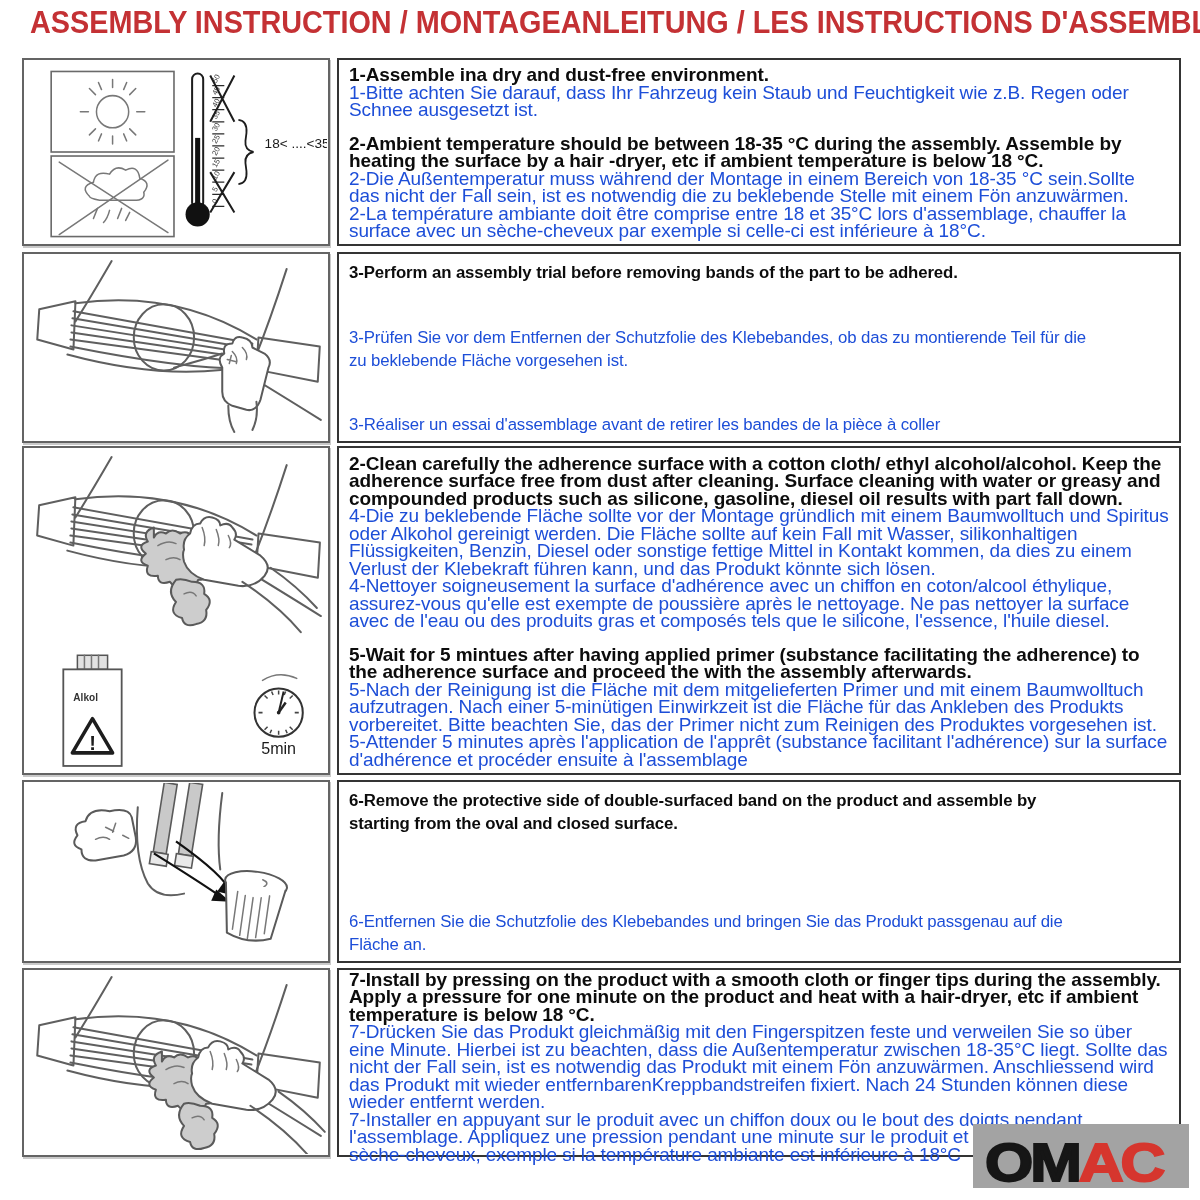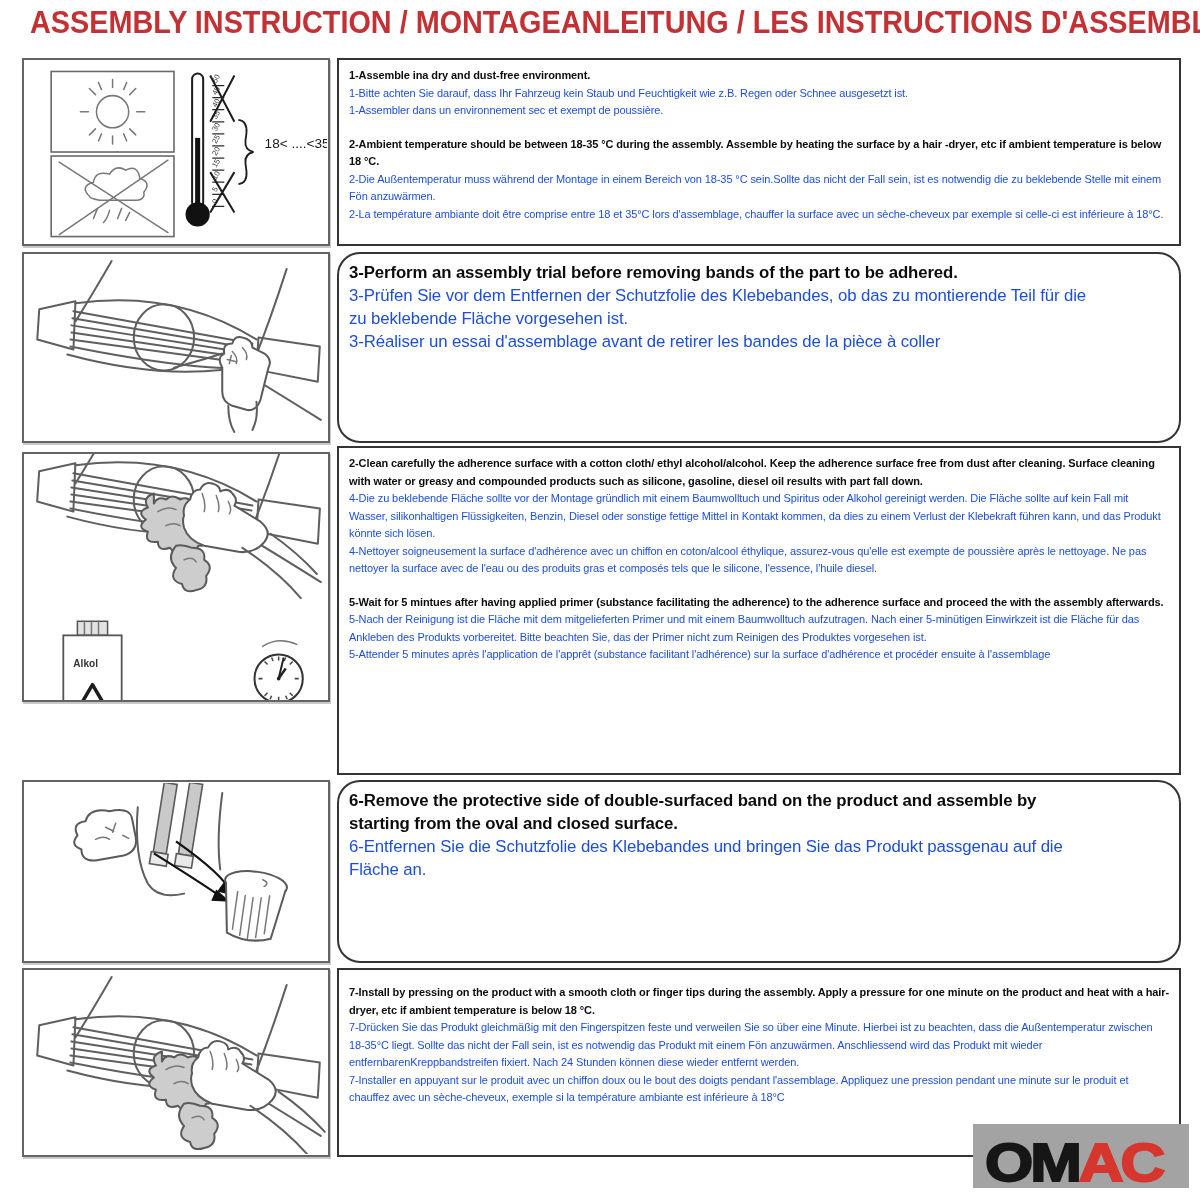--- a/index.html
+++ b/index.html
@@ -7,22 +7,22 @@
   .page{position:relative;width:1200px;height:1200px;background:#fff;}
   .title{position:absolute;left:30px;top:4px;margin:0;font-size:32px;font-weight:bold;
          color:#c43134;white-space:nowrap;transform:scaleX(0.90);transform-origin:left top;
          letter-spacing:0px;}
   .row{position:absolute;left:0;width:1200px;}
   .cell{position:absolute;box-sizing:border-box;background:#fff;}
   .art{left:22px;width:308px;border:2px solid #646464;box-shadow:1px 2px 0 #c9c9c9;
        display:flex;align-items:center;justify-content:center;overflow:hidden;}
   .txt{left:337px;width:844px;border:2px solid #343434;padding:7px 10px 5px 10px;
        display:flex;flex-direction:column;}
-  .txt.center{justify-content:flex-start;border-radius:23px;}
-  .t-sm{font-size:11px;line-height:17.5px;letter-spacing:-0.1px;}
+  .txt.center{justify-content:space-between;}
+  .t-sm{font-size:19px;line-height:17.5px;letter-spacing:-0.1px;justify-content:center;}
   .t-lg{font-size:16.8px;line-height:23px;letter-spacing:-0.1px;}
   .t-lg p{max-width:748px;}
   p{margin:0;color:#1d4ed8;}
   p.b{font-weight:bold;color:#0c0c0c;}
   p.gap{margin-top:16px;}
   .logo-box{position:absolute;left:973px;top:1124px;width:216px;height:64px;background:#a3a3a3;
             display:flex;align-items:flex-end;justify-content:flex-end;z-index:5;}
   svg .ln{stroke:#5f5f5f;stroke-width:2;fill:none;stroke-linecap:round;stroke-linejoin:round;}
   svg .lt{stroke:#787878;stroke-width:1.5;fill:none;stroke-linecap:round;}
   svg text{font-family:"Liberation Sans",sans-serif;}
@@ -111,21 +111,20 @@
             <path d="M184,110 L208,150 M208,110 L184,150"></path>
           </g>
           <path d="M212,58 q9,1 8,13 l-1,8 q-1,9 8,11 q-9,2 -8,11 l1,8 q1,12 -8,13" fill="none" stroke="#1d1d1d" stroke-width="1.8"></path>
           <text x="238" y="86" font-size="13.5" fill="#1a1a1a">18&lt; ....&lt;35 C</text>
         </g>
       </svg>
     </div>
     <div class="cell txt t-sm" style="top:0;height:188px;">
       <p class="b">1-Assemble ina dry and dust-free environment.</p>
       <p>1-Bitte achten Sie darauf, dass Ihr Fahrzeug kein Staub und Feuchtigkeit wie z.B. Regen oder Schnee ausgesetzt ist.</p>
-      <p>1-Assembler dans un environnement sec et exempt de poussière.</p>
       <p class="b gap">2-Ambient temperature should be between 18-35 °C  during the assembly. Assemble by heating the surface by a hair -dryer, etc if ambient temperature is below 18 °C.</p>
       <p>2-Die Außentemperatur muss während der Montage in einem Bereich von 18-35 °C  sein.Sollte das nicht der Fall sein, ist es notwendig die zu beklebende Stelle mit einem Fön anzuwärmen.</p>
       <p>2-La température ambiante doit être comprise entre 18 et 35°C lors d'assemblage, chauffer la surface avec un sèche-cheveux par exemple si celle-ci est inférieure à 18°C.</p>
     </div>
   </section>
 
   <section class="row" style="top:252px;height:191px;">
     <div class="cell art" style="top:0;height:191px;">
       <svg width="302" height="185" viewBox="0 0 300 184">
         <use href="#carfront" y="2"></use>
@@ -135,21 +134,21 @@
       </svg>
     </div>
     <div class="cell txt t-lg center" style="top:0;height:191px;">
       <p class="b">3-Perform an assembly trial before removing bands of the part to be adhered.</p>
       <p>3-Prüfen Sie vor dem Entfernen der Schutzfolie des Klebebandes, ob das zu montierende Teil für die zu beklebende Fläche vorgesehen ist.</p>
       <p>3-Réaliser un essai d'assemblage avant de retirer les bandes de la pièce à coller</p>
     </div>
   </section>
 
   <section class="row" style="top:446px;height:329px;">
-    <div class="cell art" style="top:6px;height:250px;">
+    <div class="cell art" style="top:0;height:329px;">
       <svg width="302" height="324" viewBox="0 0 300 322">
         <g>
             <use href="#carfront" y="4"></use>
           </g>
         <g>
             <use href="#handcloth" y="4"></use>
           </g>
         <g>
           <rect x="52" y="205" width="30" height="14" fill="#e2e2e2" stroke="#555" stroke-width="1.5"></rect>
           <path class="lt" d="M59,205 v14 M66,205 v14 M73,205 v14"></path>

